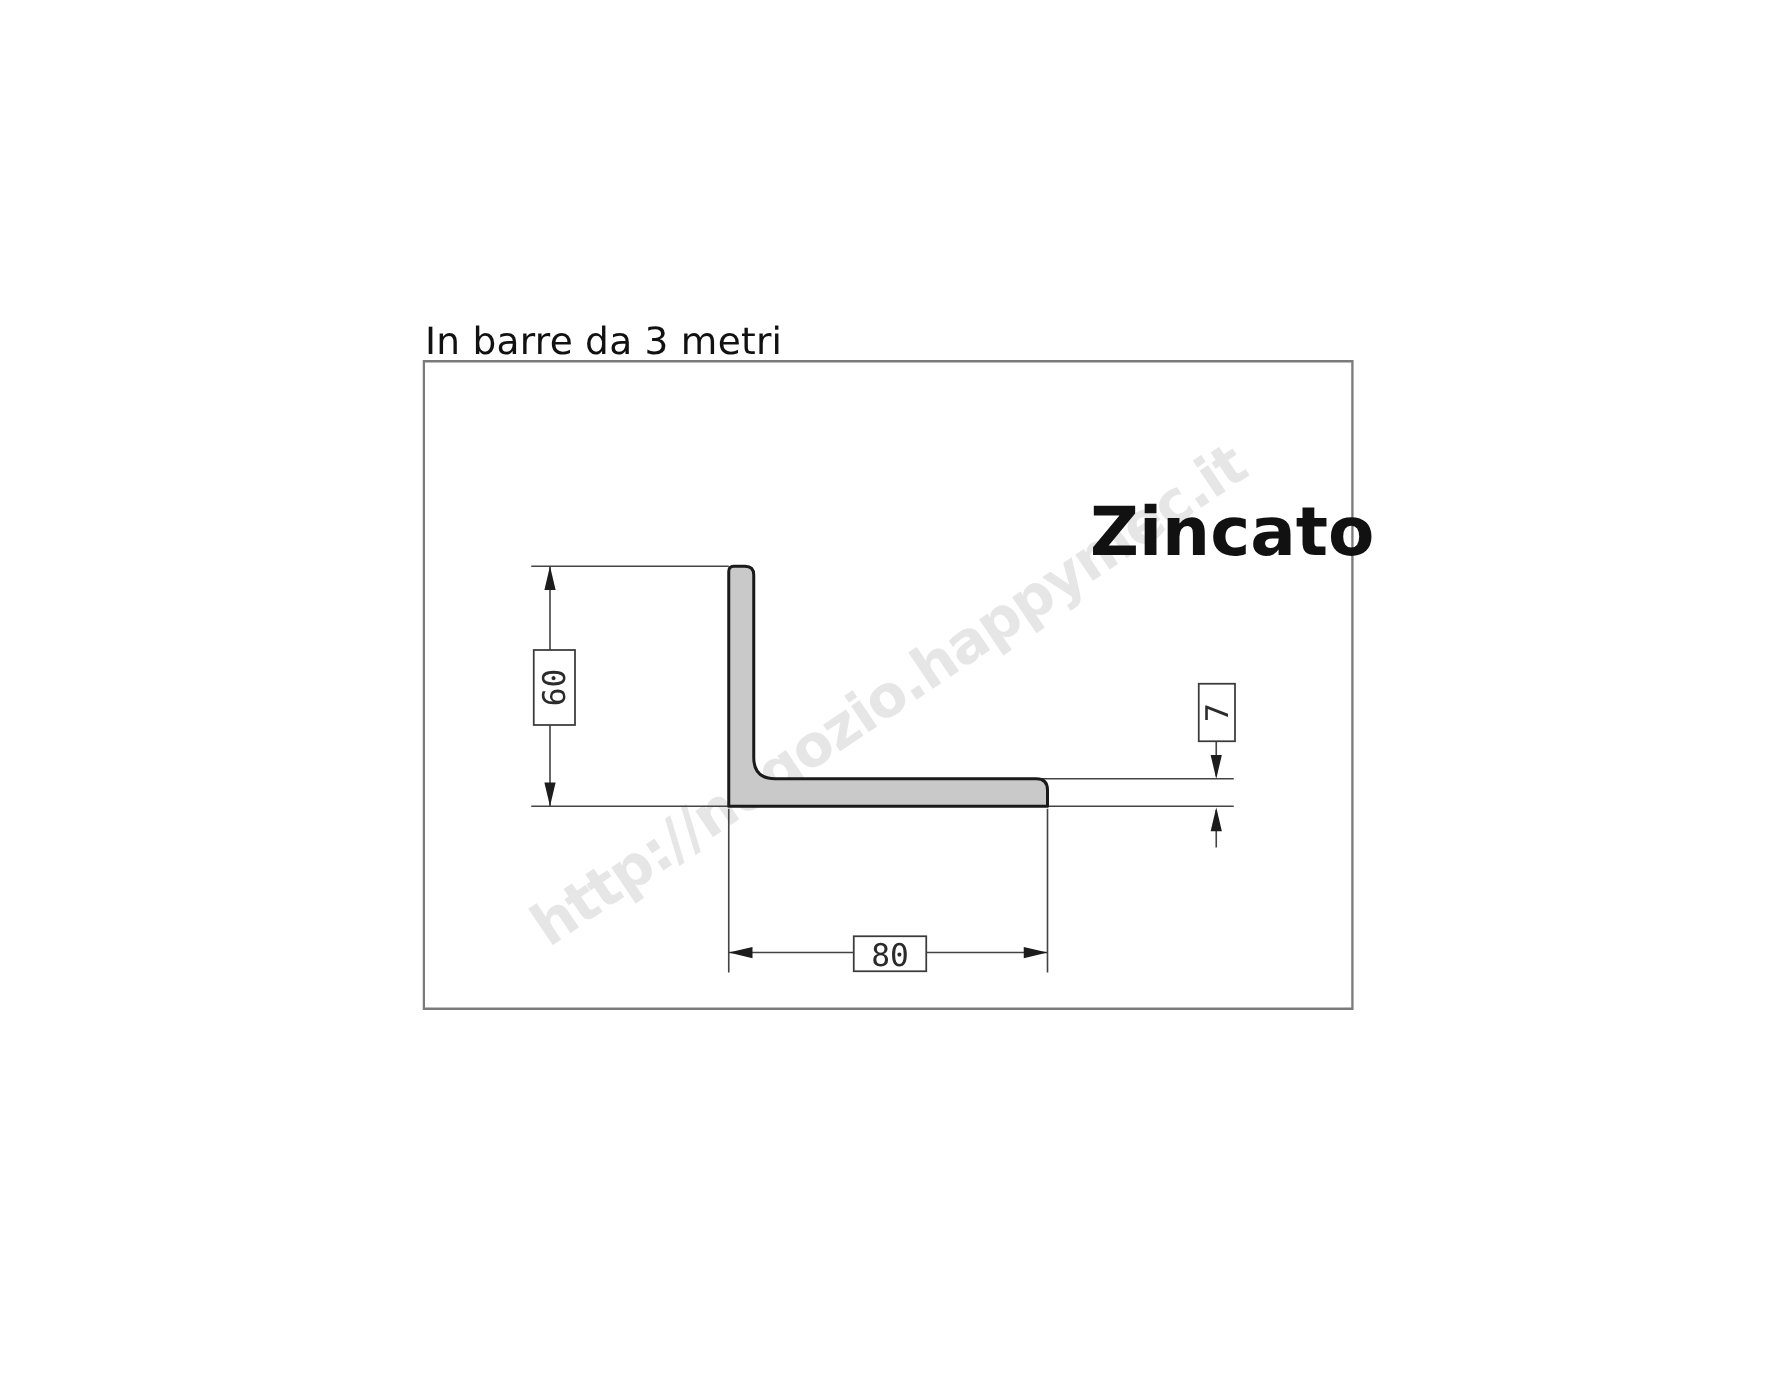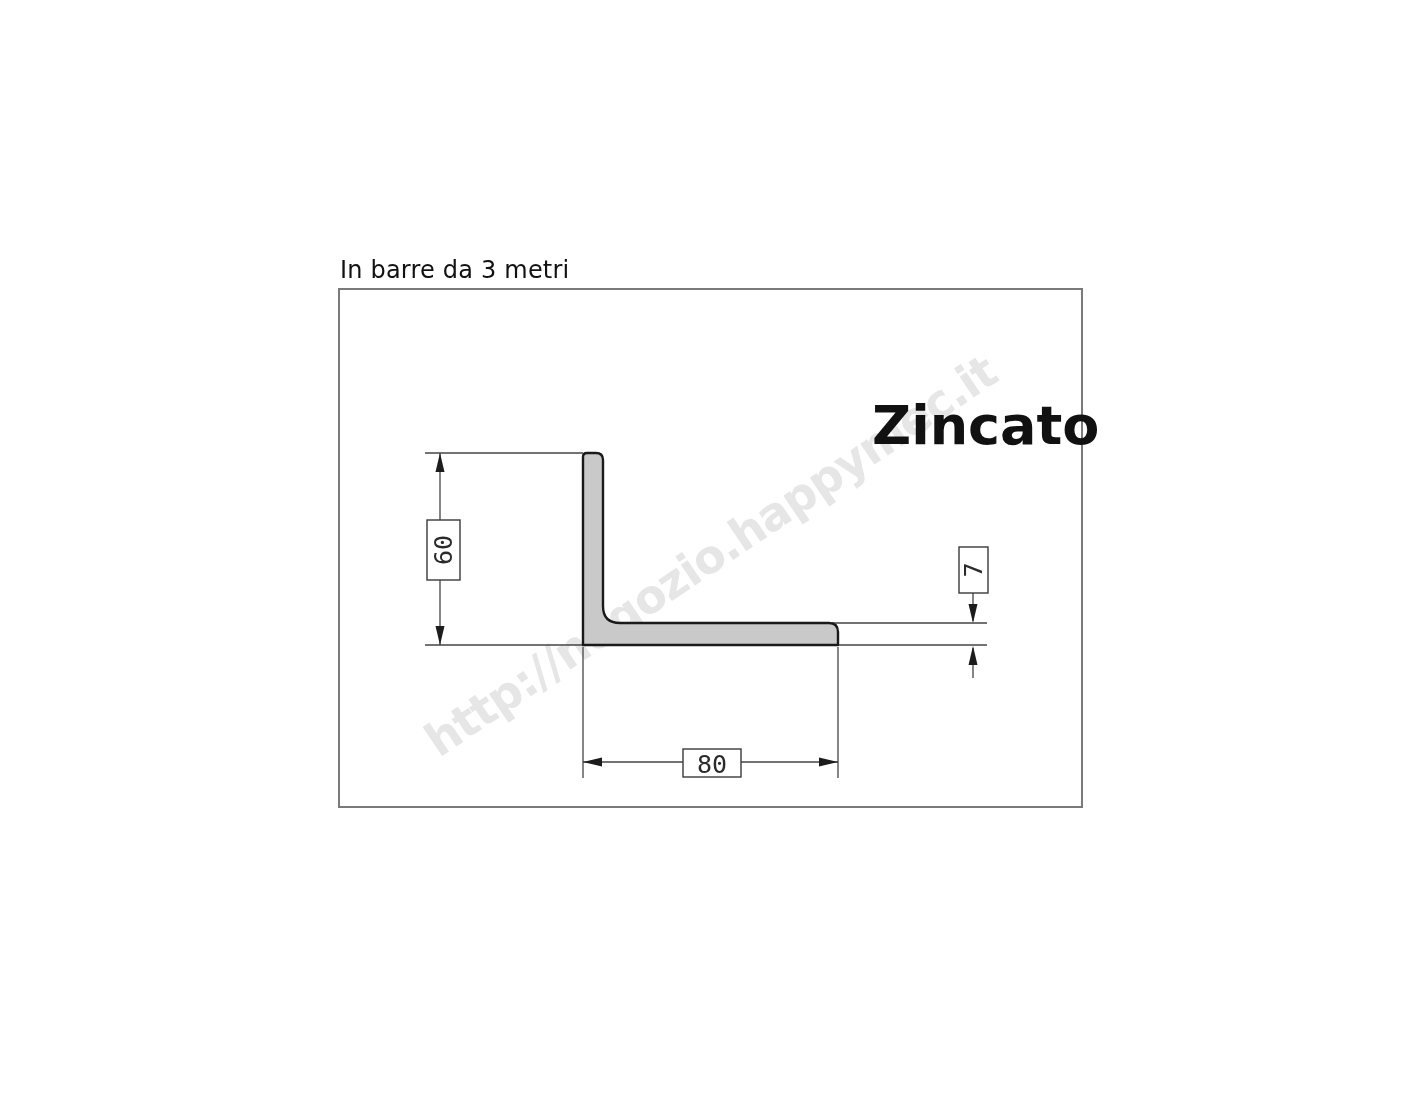--- a/index.html
+++ b/index.html
@@ -12,21 +12,21 @@
     width: 1422px;
     height: 1100px;
     background: #ffffff;
     overflow: hidden;
     font-family: "DejaVu Sans", "Liberation Sans", sans-serif;
   }
   .heading {
     position: absolute;
     left: 340px;
     top: 256px;
-    font-size: 24px;
+    font-size: 30px;
     color: #111111;
     letter-spacing: 0.2px;
     white-space: nowrap;
   }
   .drawing-box {
     position: absolute;
     left: 338px;
     top: 288px;
     width: 745px;
     height: 520px;

